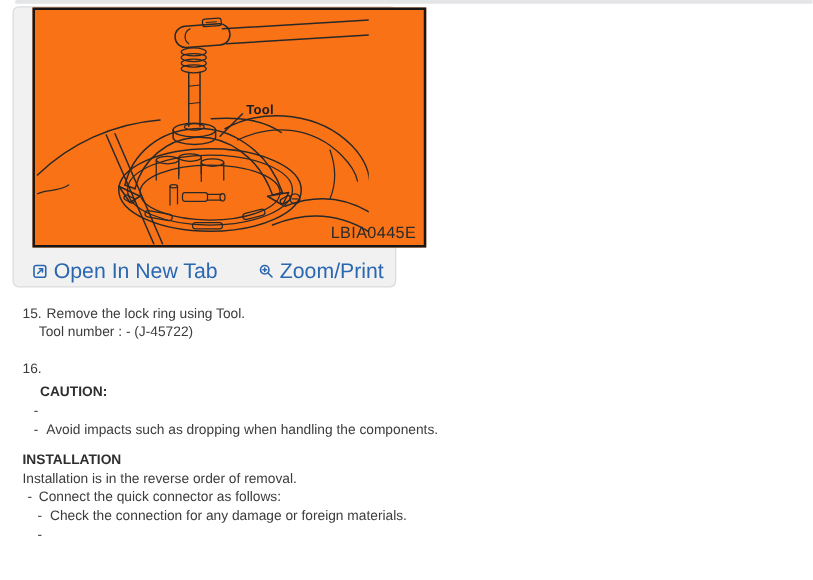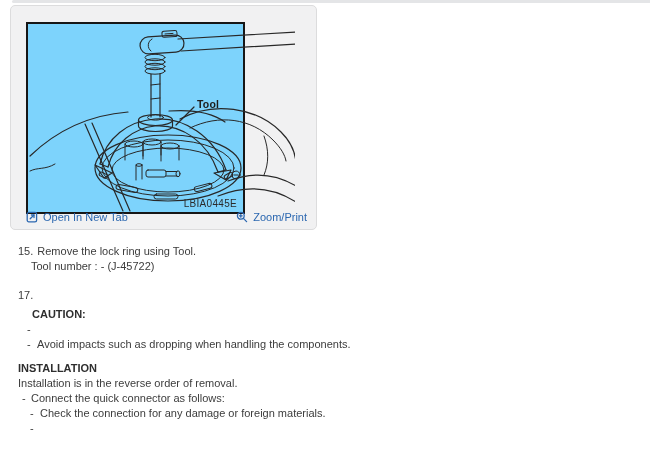--- a/index.html
+++ b/index.html
@@ -13,41 +13,41 @@
     position:absolute; top:0; left:12px; right:0; height:3px;
     background:#e4e5e7; border-radius:3px 0 0 3px;
   }
   
   .figure-card {
     position:absolute; left:10px; top:5px; width:307px; height:225px;
     background:#f1f1f2; border:1px solid #dcdcdd; border-radius:5px;
     box-sizing:border-box;
   }
   .figure-box {
-    position:absolute; left:15px; top:16px; width:219px; height:192px;
-    background:#7dd3fc; border:2px solid #161616; box-sizing:border-box;
+    position:absolute; left:15px; top:0; width:315px; height:192px;
+    background:#f97316; border:2px solid #161616; box-sizing:border-box;
   }
   .figure-box svg.drawing { position:absolute; left:0; top:0; width:267px; height:188px; }
   .drawing * { fill:none; stroke:#282828; stroke-width:1.2; stroke-linecap:round; stroke-linejoin:round; }
   .drawing .thin { stroke-width:1; }
   .tool-label {
     position:absolute; left:169px; top:74px;
     font-size:10.5px; font-weight:600; color:#1d1d1d; letter-spacing:.2px;
   }
   .figure-code {
     position:absolute; right:6px; bottom:3px;
-    font-size:10px; color:#2b2b2b; letter-spacing:.3px;
+    font-size:13px; color:#2b2b2b; letter-spacing:.3px;
   }
   .figure-actions {
     position:absolute; left:15px; right:9px; bottom:4px; height:17px;
     display:flex; justify-content:space-between; align-items:center;
   }
   .link {
     display:flex; align-items:center; gap:5px;
-    color:#2b67b0; font-size:11px; text-decoration:none; cursor:pointer;
+    color:#2b67b0; font-size:17px; text-decoration:none; cursor:pointer;
   }
   .link svg { display:block; }
   .link svg * { fill:none; stroke:#2b67b0; stroke-width:1.3; stroke-linecap:round; stroke-linejoin:round; }
   
   .content {
     position:absolute; left:18px; top:244px; right:8px;
     font-size:11px; line-height:15px;
   }
   .step-line { display:flex; gap:4px; }
   .step-note { padding-left:13px; }
@@ -165,21 +165,21 @@
   <div>
     <div class="step-line">
       <span>15.</span>
       <span>Remove the lock ring using Tool.</span>
     </div>
     <div class="step-note">Tool number : - (J-45722)</div>
   </div>
 
   <div class="step-16">
     <div class="step-line">
-      <span>17.</span>
+      <span>16.</span>
     </div>
   </div>
 
   <div class="caution">
     <div class="caution-title">CAUTION:</div>
     <div class="li">
       <span class="marker">-</span>
     </div>
     <div class="li">
       <span class="marker">-</span>

